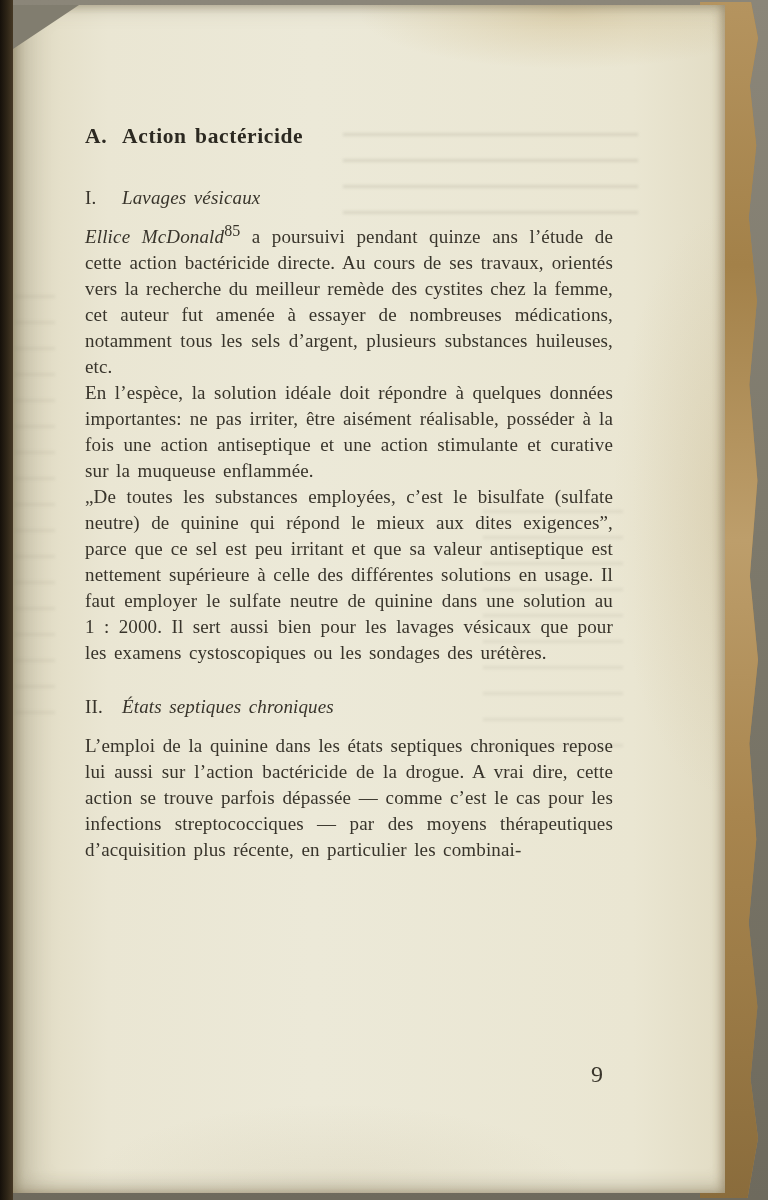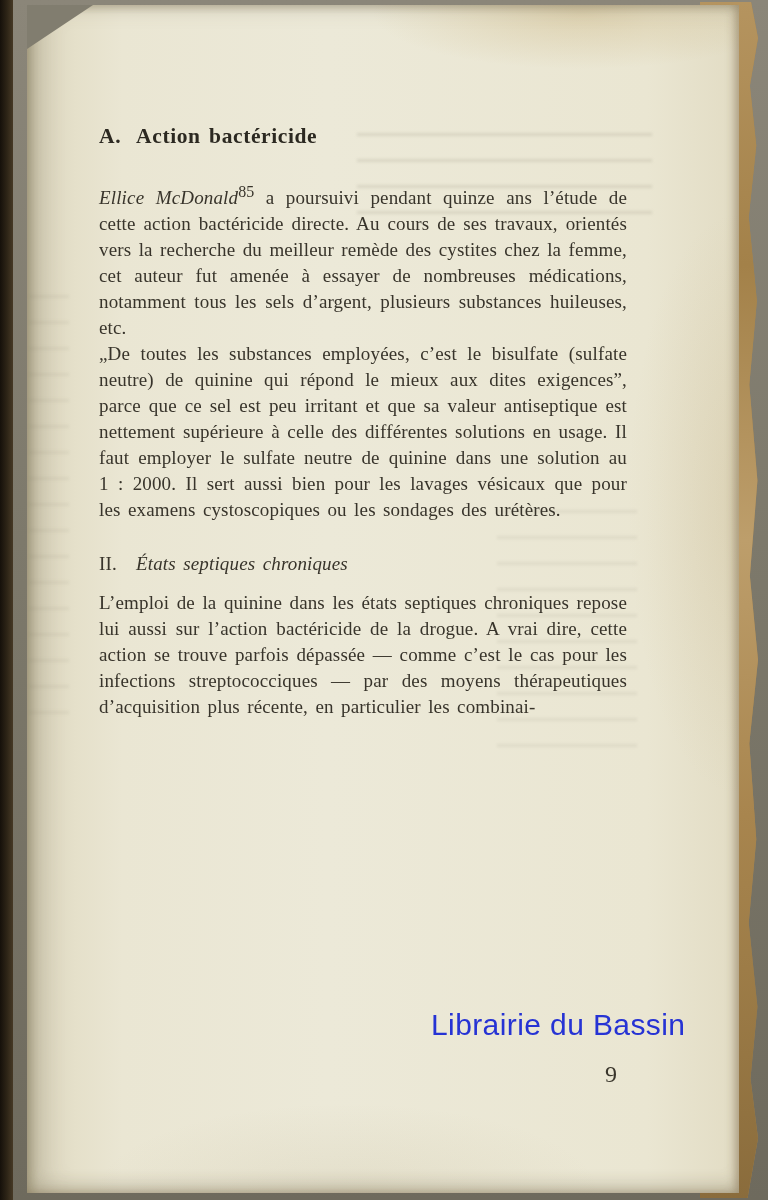--- a/index.html
+++ b/index.html
@@ -23,21 +23,21 @@
   }
   
   .deckle {
     position: absolute; left: 700px; top: 2px;
     width: 58px; height: 1196px;
     background: linear-gradient(180deg, #b5945f 0%, #a38149 22%, #bd9e6b 45%, #a8854e 68%, #93744193 82%, #8a6c3c 100%), #a8854e;
     clip-path: polygon(0 0, 88% 0, 100% 3%, 86% 7%, 97% 12%, 84% 18%, 98% 25%, 85% 32%, 99% 40%, 86% 48%, 100% 55%, 85% 62%, 97% 70%, 84% 77%, 99% 84%, 87% 90%, 100% 95%, 82% 100%, 0 100%);
   }
   
   .page {
-    position: absolute; left: 27px; top: 5px;
+    position: absolute; left: 13px; top: 5px;
     width: 712px; height: 1188px;
     background:
       radial-gradient(ellipse 300px 80px at 78% 8px, rgba(190,160,95,0.30), transparent 70%),
       radial-gradient(ellipse 160px 420px at 100% 42%, rgba(178,148,88,0.14), transparent 70%),
       radial-gradient(ellipse 340px 120px at 45% 100%, rgba(150,130,80,0.10), transparent 75%),
       linear-gradient(90deg, #c8c1a6 0px, #dbd5be 12px, #e5e0ca 48px, #eae6d3 95px, #ece9d8 300px, #eae6d2 620px, #e2dcc4 712px);
     box-shadow:
       inset 14px 0 24px rgba(95,85,58,0.22),
       inset -4px 0 9px rgba(115,85,45,0.30),
       inset 0 -7px 16px rgba(100,90,60,0.18),
@@ -125,32 +125,35 @@
     <div class="showthrough st-top"></div>
     <div class="showthrough st-right"></div>
     <div class="showthrough st-left"></div>
 
     <div class="content">
 
       <h1 class="chapter">
         <span class="letter">A.</span><span>Action bactéricide</span>
       </h1>
 
+      <div class="sec-head">
+        <span class="num">I.</span><span class="title">Lavages vésicaux</span>
+      </div>
 
       <p class="body-par"><em class="lead">Ellice McDonald</em><sup class="note">85</sup><span> a poursuivi pendant quinze ans l’étude de cette action bactéricide directe. Au cours de ses travaux, orientés vers la recherche du meilleur remède des cystites chez la femme, cet auteur fut amenée à essayer de nombreuses médications, notamment tous les sels d’argent, plusieurs substances huileuses, etc.</span></p>
 
+      <p class="body-par">En l’espèce, la solution idéale doit répondre à quelques données importantes: ne pas irriter, être aisément réalisable, posséder à la fois une action antiseptique et une action stimulante et curative sur la muqueuse enflammée.</p>
 
       <p class="body-par">„De toutes les substances employées, c’est le bisulfate (sulfate neutre) de quinine qui répond le mieux aux dites exigences”, parce que ce sel est peu irritant et que sa valeur antiseptique est nettement supérieure à celle des différentes solutions en usage. Il faut employer le sulfate neutre de quinine dans une solution au 1 : 2000. Il sert aussi bien pour les lavages vésicaux que pour les examens cystoscopiques ou les sondages des urétères.</p>
 
       <div class="sec-head second">
         <span class="num">II.</span><span class="title">États septiques chroniques</span>
       </div>
 
       <p class="body-par">L’emploi de la quinine dans les états septiques chroniques repose lui aussi sur l’action bactéricide de la drogue. A vrai dire, cette action se trouve parfois dépassée — comme c’est le cas pour les infections streptococciques — par des moyens thérapeutiques d’acquisition plus récente, en particulier les combinai-</p>
 
     </div>
 
-    <div class="watermark">Librairie du Bassin</div>
 
     <div class="pagenum">9</div>
 
   </div>
 </div>
 
 </body></html>

